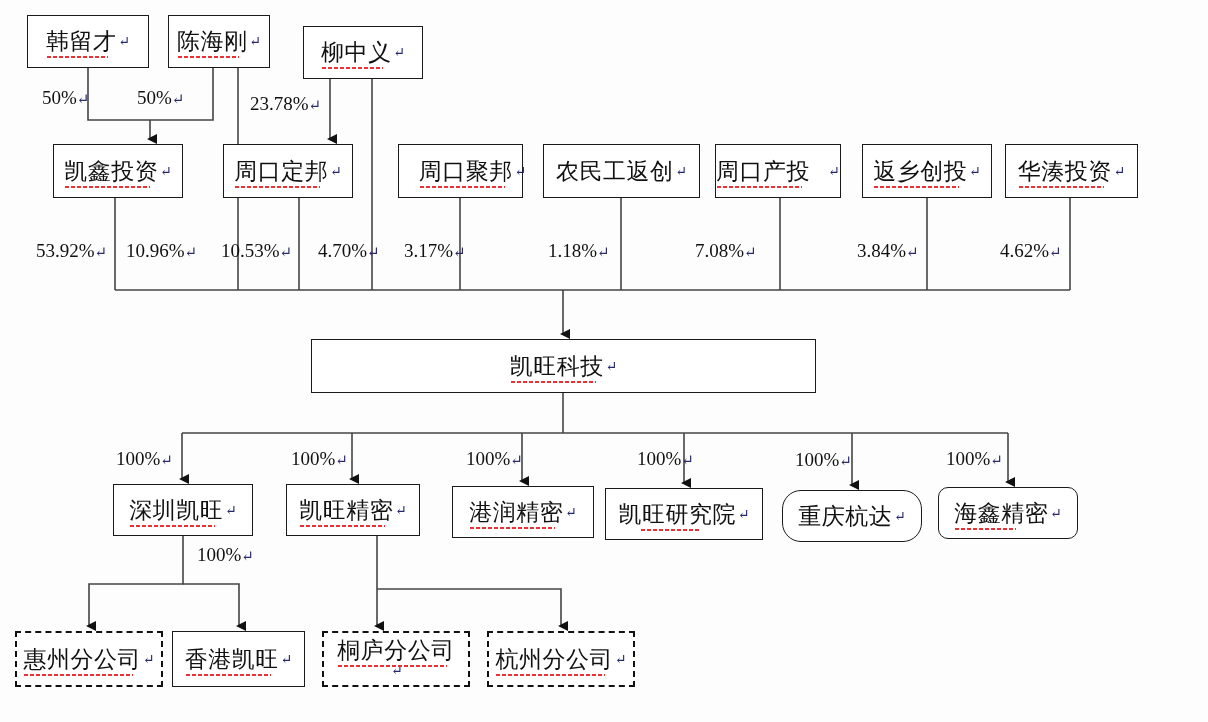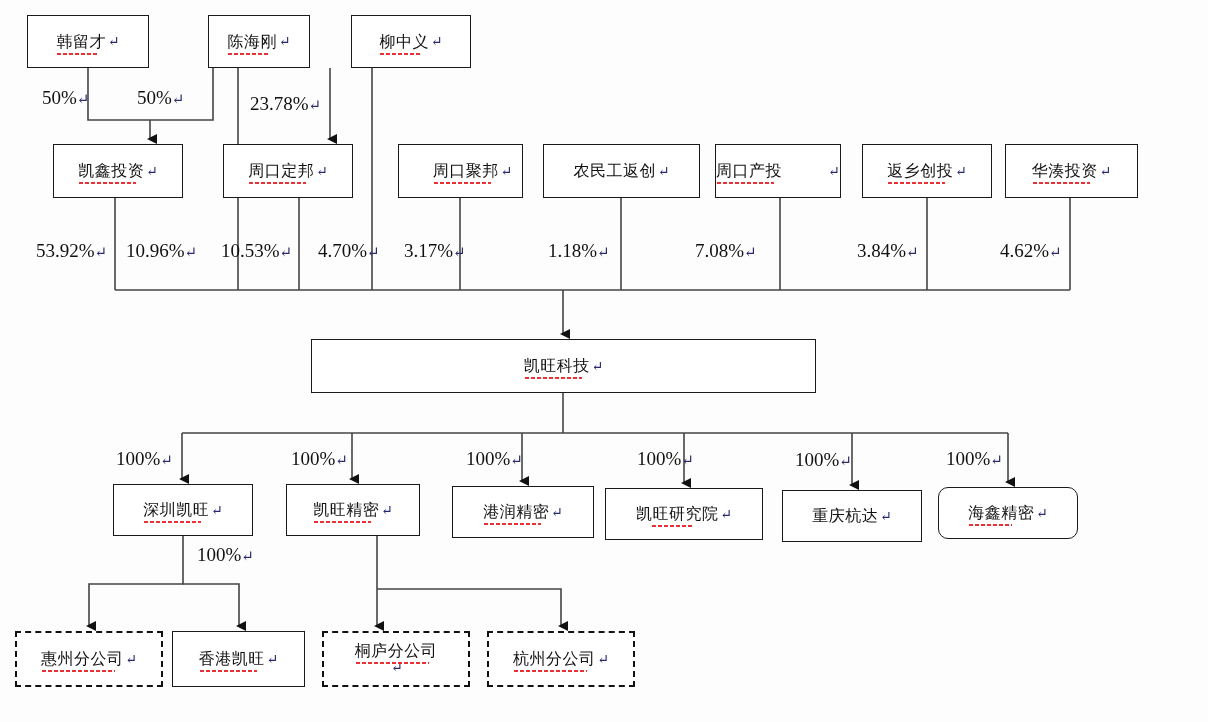--- a/index.html
+++ b/index.html
@@ -15,21 +15,21 @@
     position:absolute;
     box-sizing:border-box;
     background:#ffffff;
     border:1.6px solid #1a1a1a;
     display:flex;align-items:center;justify-content:center;
   }
   .node.dashed{border:2px dashed #111111;}
   .node .txt{
     position:relative;
     white-space:nowrap;
-    font-size:16px;
+    font-size:23px;
     line-height:1;
     color:#111;
     letter-spacing:.5px;
   }
   .node .txt.ul::after{
     content:"";
     position:absolute;
     left:0;right:8px;bottom:-5px;
     height:3px;
     background:
@@ -97,25 +97,25 @@
 
       <path d="M377,536 L377,589 L377,626" marker-end="url(#arw)"></path>
       <path d="M377,589 L561,589 L561,626" marker-end="url(#arw)"></path>
     </g>
   </svg>
 
   <div class="node" style="left:27px;top:15px;width:122px;height:53px;">
     <span class="txt ul">韩留才</span>
       <span class="cr-mark">↵</span>
   </div>
-  <div class="node" style="left:168px;top:15px;width:102px;height:53px;margin-left:40px;">
+  <div class="node" style="left:168px;top:15px;width:102px;height:53px;">
     <span class="txt ul">陈海刚</span>
       <span class="cr-mark">↵</span>
   </div>
-  <div class="node" style="left:303px;top:15px;width:120px;height:53px;margin-left:48px;">
+  <div class="node" style="left:303px;top:26px;width:120px;height:53px;">
     <span class="txt ul">柳中义</span>
       <span class="cr-mark">↵</span>
   </div>
 
   <div class="node" style="left:53px;top:144px;width:130px;height:54px;">
     <span class="txt ul">凯鑫投资</span>
       <span class="cr-mark">↵</span>
   </div>
   <div class="node" style="left:223px;top:144px;width:130px;height:54px;">
     <span class="txt ul">周口定邦</span>
@@ -156,21 +156,21 @@
       <span class="cr-mark">↵</span>
   </div>
   <div class="node" style="left:452px;top:486px;width:142px;height:52px;">
     <span class="txt ul">港润精密</span>
       <span class="cr-mark">↵</span>
   </div>
   <div class="node" style="left:605px;top:488px;width:158px;height:52px;">
     <span class="txt ul mid">凯旺研究院</span>
       <span class="cr-mark">↵</span>
   </div>
-  <div class="node" style="left:782px;top:490px;width:140px;height:52px;">
+  <div class="node" style="left:782px;top:490px;width:140px;height:52px;border-radius:19px;">
     <span class="txt">重庆杭达</span>
       <span class="cr-mark">↵</span>
   </div>
   <div class="node" style="left:938px;top:487px;width:140px;height:52px;border-radius:10px;">
     <span class="txt ul partial">海鑫精密</span>
       <span class="cr-mark">↵</span>
   </div>
 
   <div class="node dashed" style="left:15px;top:631px;width:148px;height:56px;">
     <span class="txt ul">惠州分公司</span>

